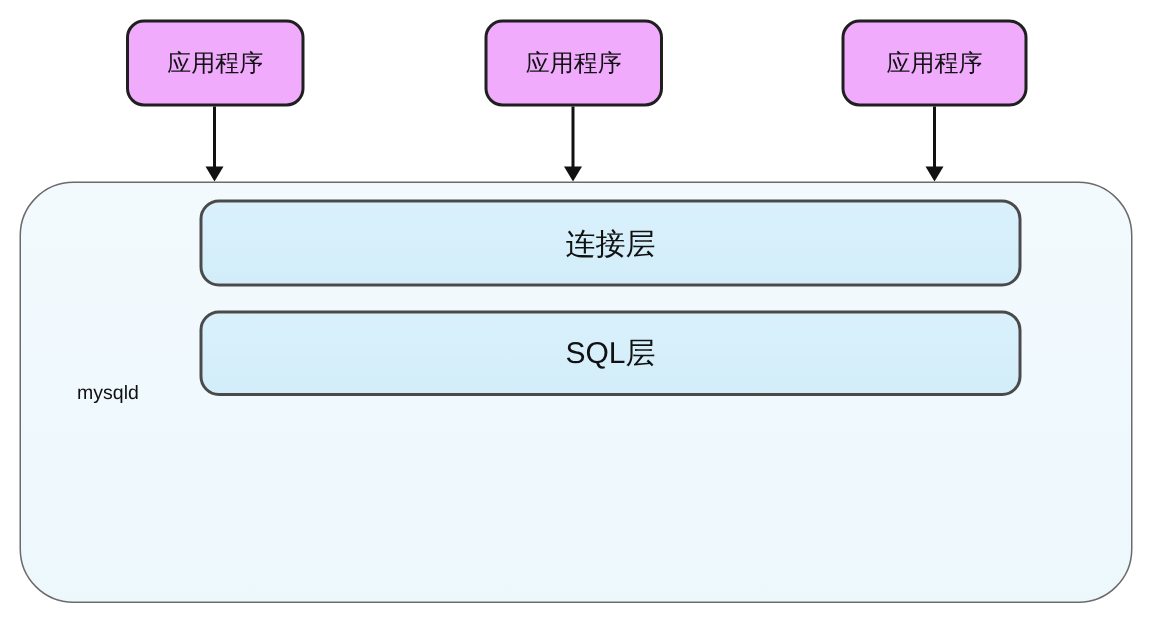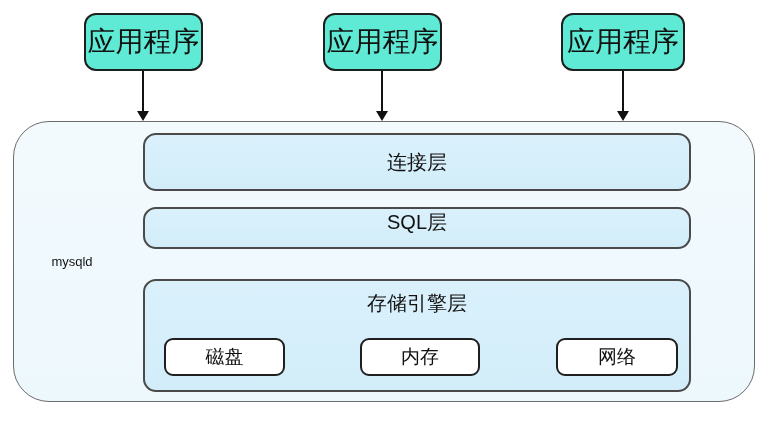--- a/index.html
+++ b/index.html
@@ -14,27 +14,27 @@
     height: 424px;
     background: #ffffff;
     overflow: hidden;
   }
 
   
   .app-box {
     position: absolute;
     top: 13px;
     height: 58px;
-    background: #5eead4;
+    background: #f0abfc;
     border: 2px solid #1f1f1f;
     border-radius: 12px;
     display: flex;
     align-items: center;
     justify-content: center;
-    font-size: 28px;
+    font-size: 16px;
     color: #111111;
     box-sizing: border-box;
   }
   .app-box-1 { left: 84px;  width: 119px; }
   .app-box-2 { left: 323px; width: 119px; }
   .app-box-3 { left: 561px; width: 124px; }
 
   
   .arrow {
     position: absolute;
@@ -85,31 +85,31 @@
     display: flex;
     align-items: center;
     justify-content: center;
     font-size: 13px;
     color: #111111;
   }
 
   
   .layer {
     position: absolute;
-    left: 143px;
+    left: 133px;
     width: 548px;
     background: linear-gradient(180deg, #daf1fc 0%, #d2edf9 100%);
     border: 2px solid #4a4a4a;
     border-radius: 13px;
     box-sizing: border-box;
     color: #111111;
     font-size: 20px;
   }
   .layer-1 { top: 133px; height: 58px; display:flex; align-items:center; justify-content:center; }
-  .layer-2 { top: 207px; height: 42px; display:flex; justify-content:center; }
+  .layer-2 { top: 207px; height: 57px; display:flex; align-items:center; justify-content:center; }
   .layer-3 { top: 279px; height: 113px; }
   .layer-3 .layer-title {
     position: absolute;
     left: 0;
     top: 9px;
     width: 100%;
     text-align: center;
     font-size: 20px;
     color: #111111;
   }
@@ -165,26 +165,14 @@
   <div class="server-label">mysqld</div>
 
   <div class="layer layer-1">
     <span>连接层</span>
   </div>
 
   <div class="layer layer-2">
     <span>SQL层</span>
   </div>
 
-  <div class="layer layer-3">
-    <div class="layer-title">存储引擎层</div>
-    <div class="component-box component-1">
-      <span>磁盘</span>
-    </div>
-    <div class="component-box component-2">
-      <span>内存</span>
-    </div>
-    <div class="component-box component-3">
-      <span>网络</span>
-    </div>
-  </div>
 
 </div>
 
 </body></html>

